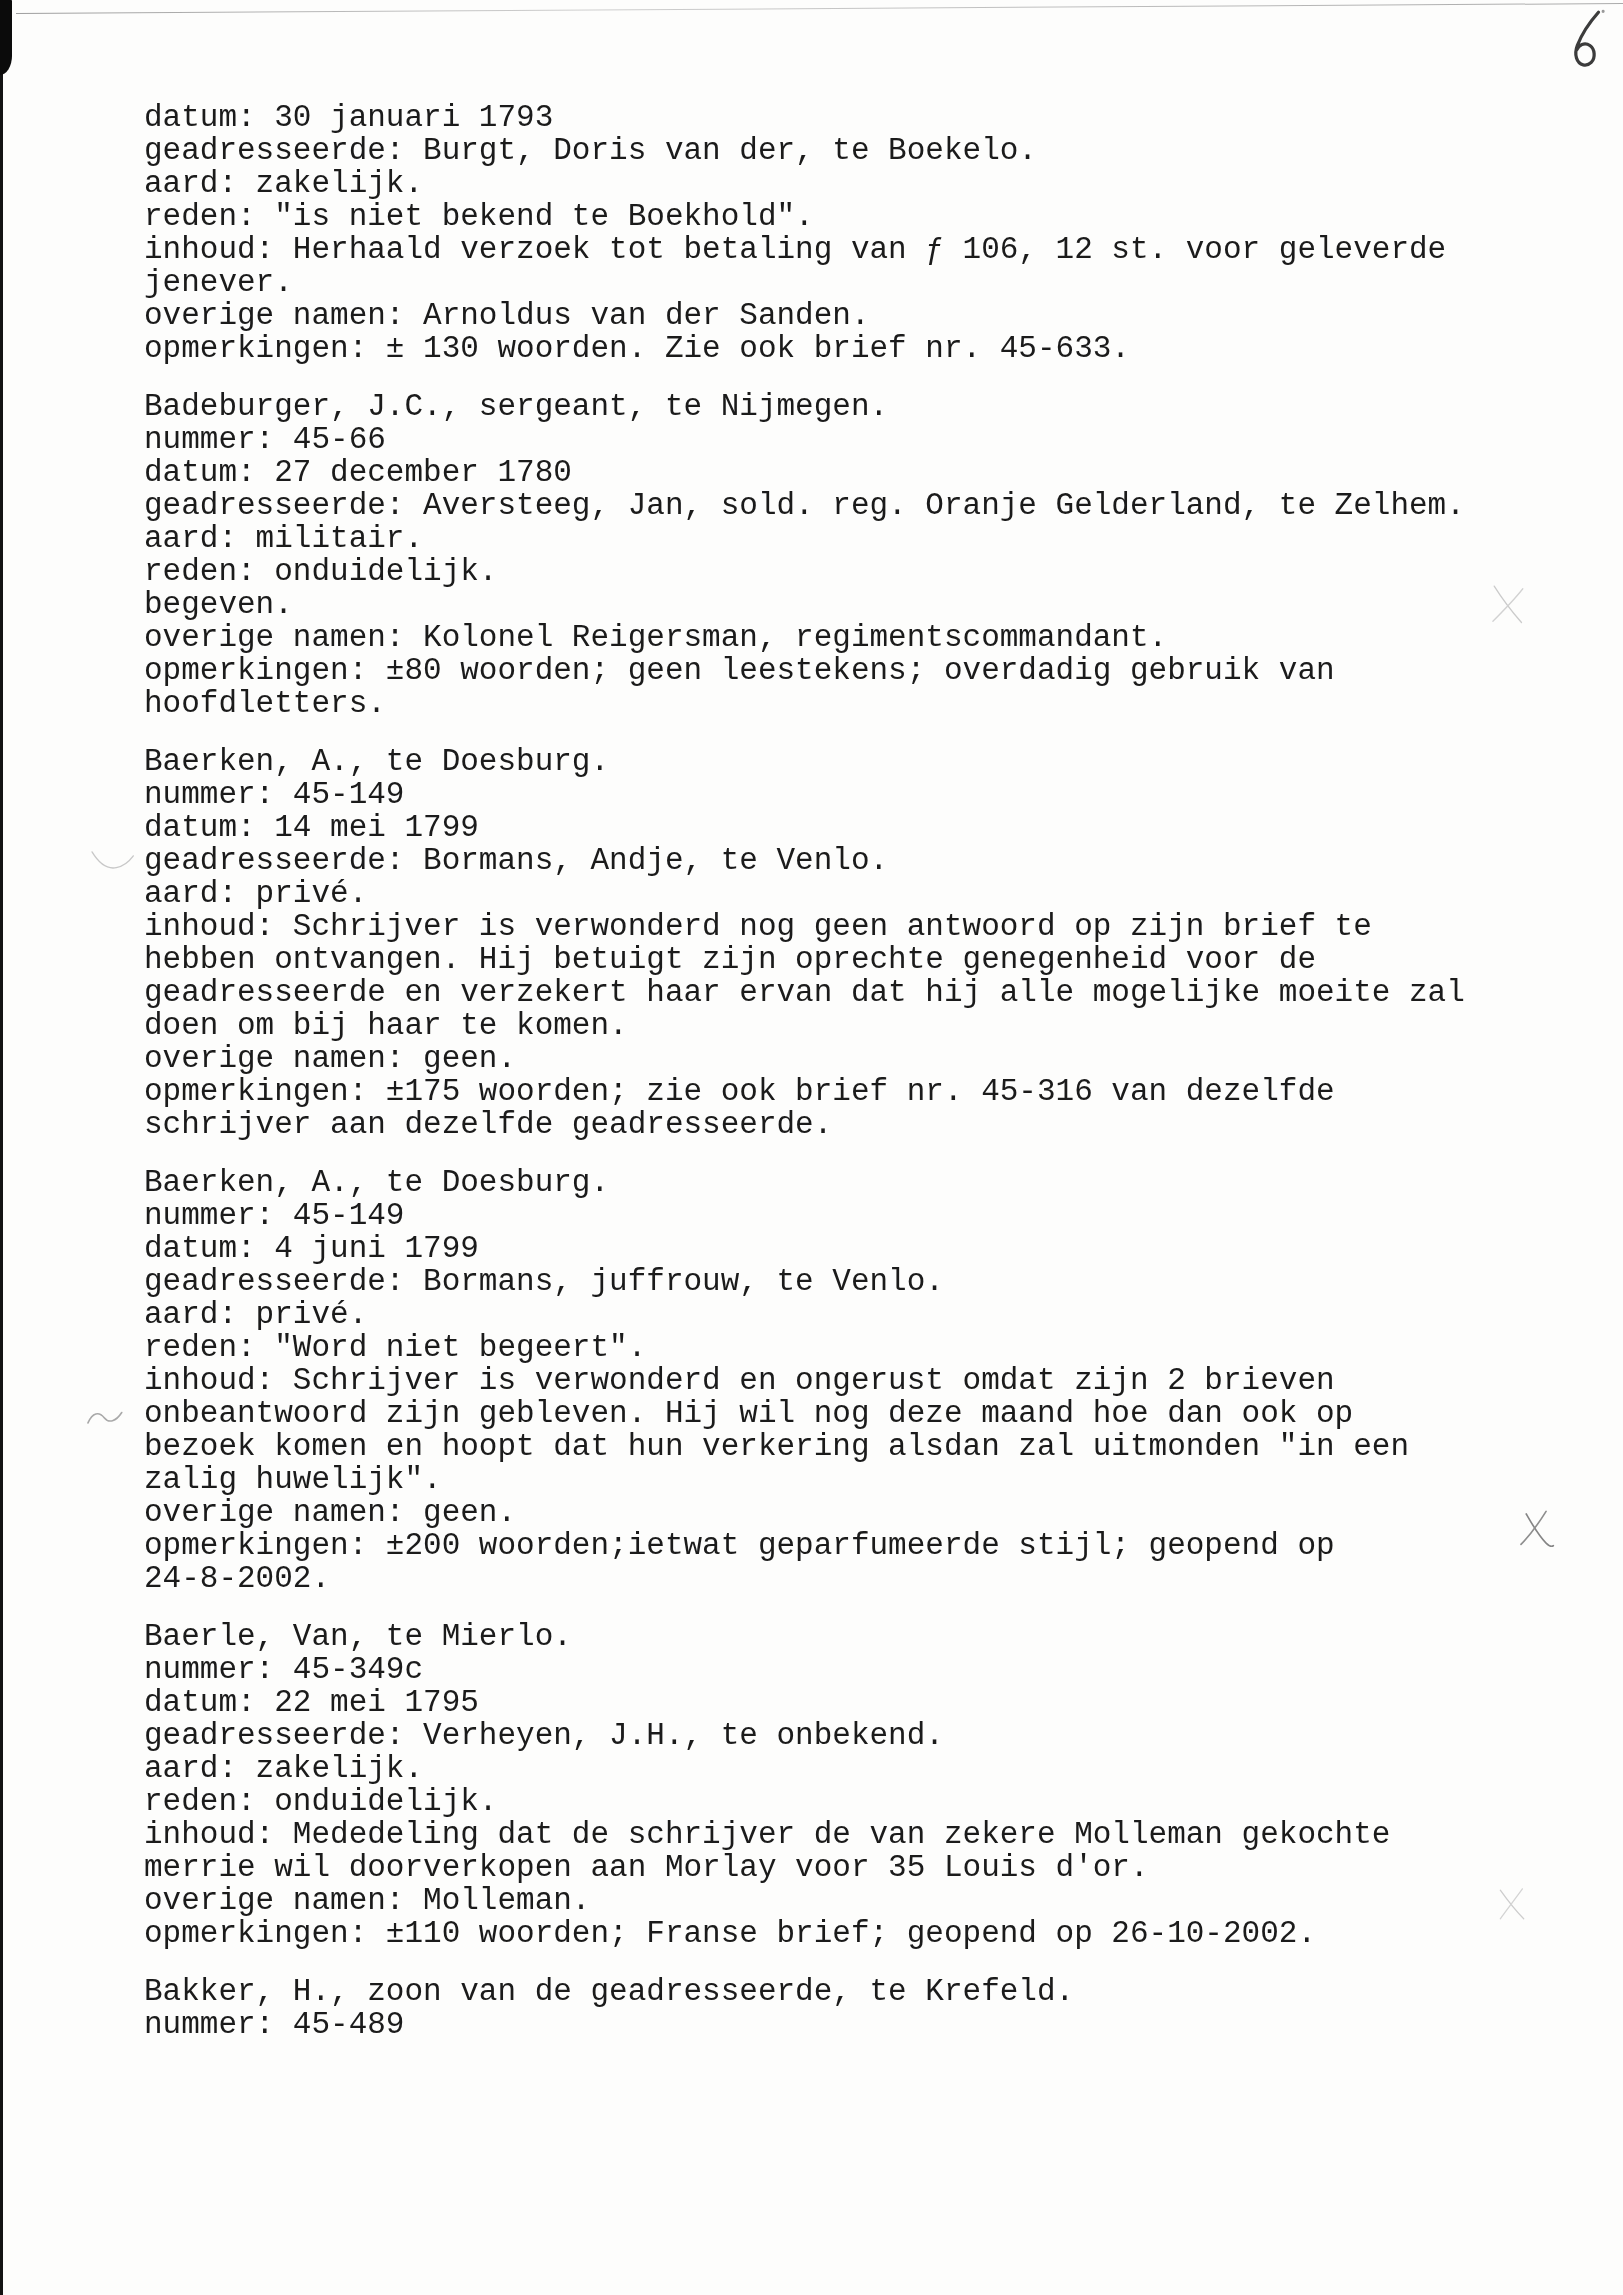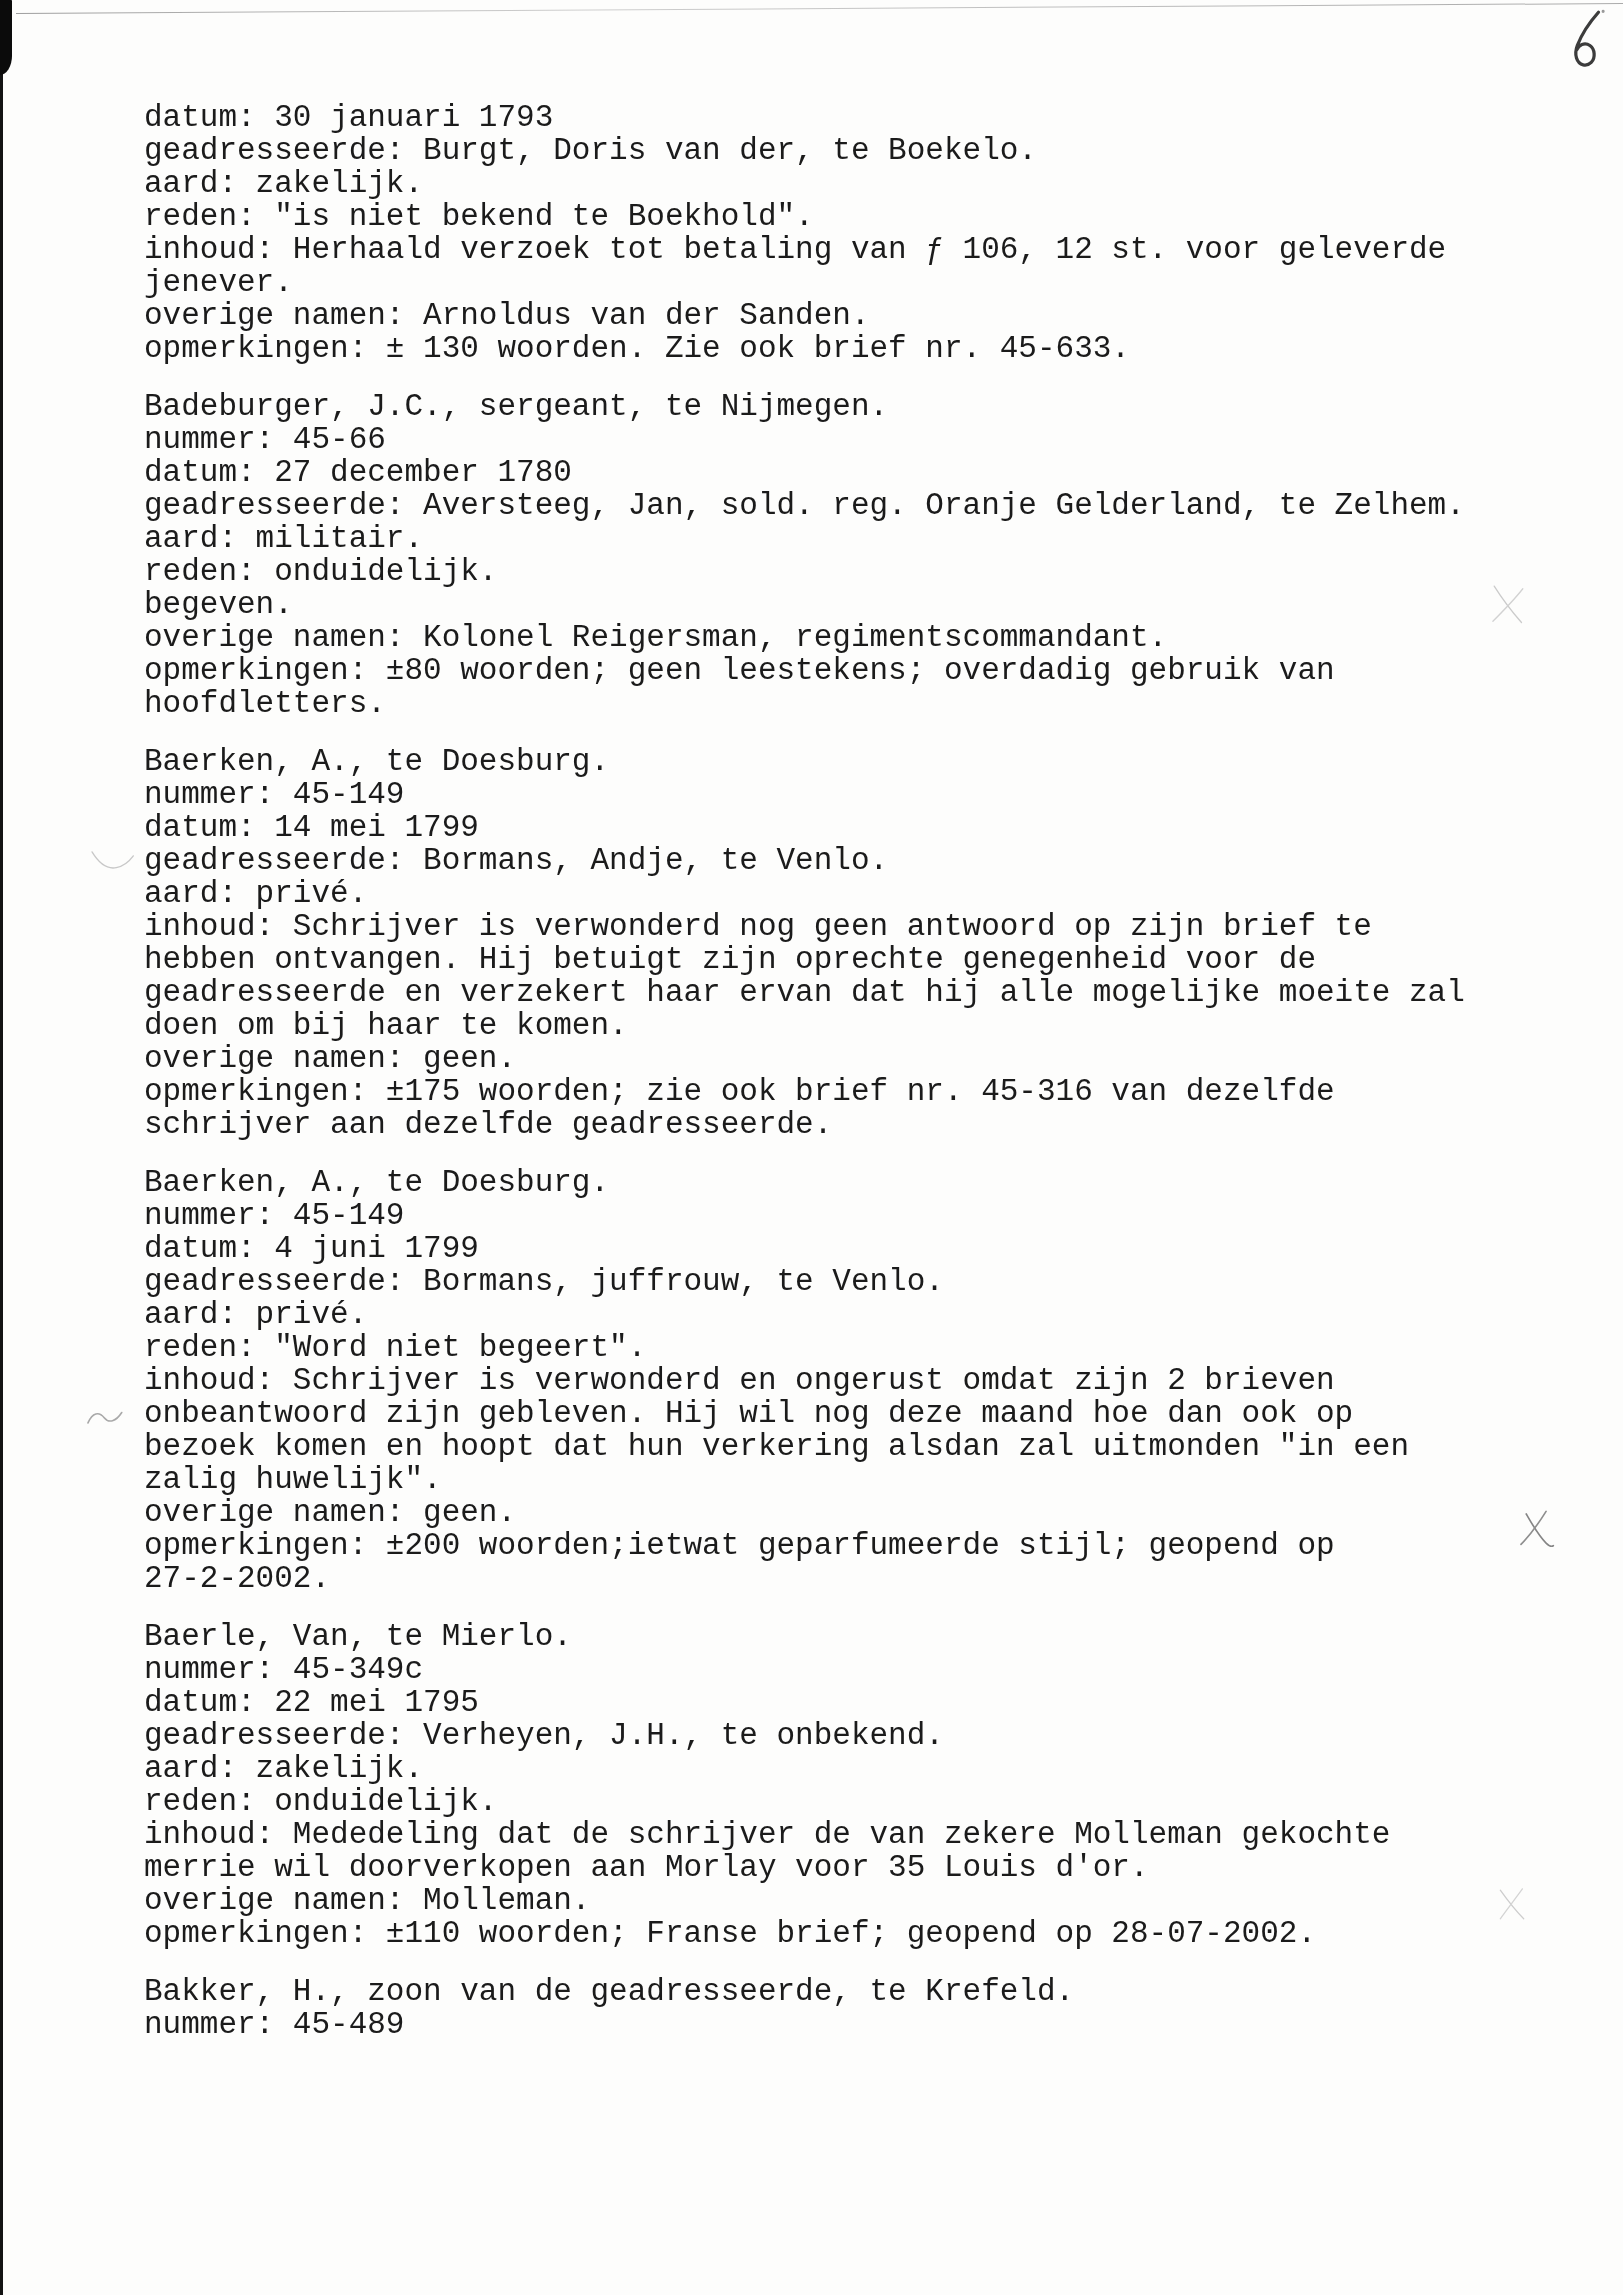--- a/index.html
+++ b/index.html
@@ -115,34 +115,34 @@
       <div class="line">datum: 4 juni 1799</div>
       <div class="line">geadresseerde: Bormans, juffrouw, te Venlo.</div>
       <div class="line">aard: privé.</div>
       <div class="line">reden: "Word niet begeert".</div>
       <div class="line">inhoud: Schrijver is verwonderd en ongerust omdat zijn 2 brieven</div>
       <div class="line">onbeantwoord zijn gebleven. Hij wil nog deze maand hoe dan ook op</div>
       <div class="line">bezoek komen en hoopt dat hun verkering alsdan zal uitmonden "in een</div>
       <div class="line">zalig huwelijk".</div>
       <div class="line">overige namen: geen.</div>
       <div class="line">opmerkingen: ±200 woorden;ietwat geparfumeerde stijl; geopend op</div>
-      <div class="line">27-2-2002.</div>
+      <div class="line">24-8-2002.</div>
     </section>
 
     <section class="record">
       <div class="line">Baerle, Van, te Mierlo.</div>
       <div class="line">nummer: 45-349c</div>
       <div class="line">datum: 22 mei 1795</div>
       <div class="line">geadresseerde: Verheyen, J.H., te onbekend.</div>
       <div class="line">aard: zakelijk.</div>
       <div class="line">reden: onduidelijk.</div>
       <div class="line">inhoud: Mededeling dat de schrijver de van zekere Molleman gekochte</div>
       <div class="line">merrie wil doorverkopen aan Morlay voor 35 Louis d'or.</div>
       <div class="line">overige namen: Molleman.</div>
-      <div class="line">opmerkingen: ±110 woorden; Franse brief; geopend op 28-07-2002.</div>
+      <div class="line">opmerkingen: ±110 woorden; Franse brief; geopend op 26-10-2002.</div>
     </section>
 
     <section class="record">
       <div class="line">Bakker, H., zoon van de geadresseerde, te Krefeld.</div>
       <div class="line">nummer: 45-489</div>
     </section>
 
   </main>
 
   <svg class="mk mk-x1" viewBox="0 0 60 70">

